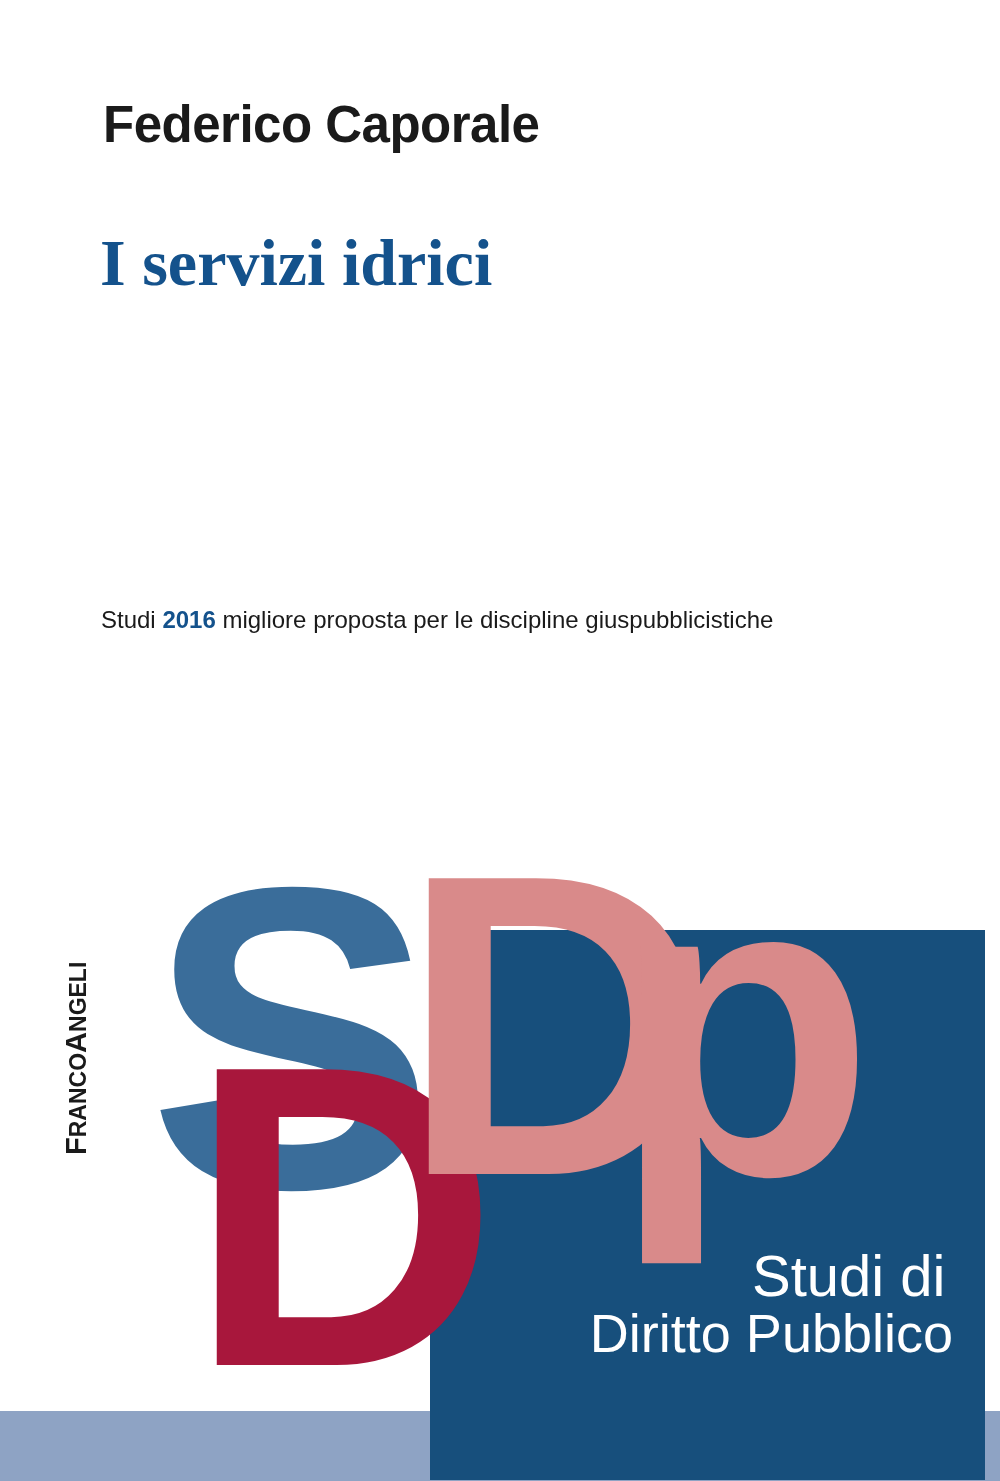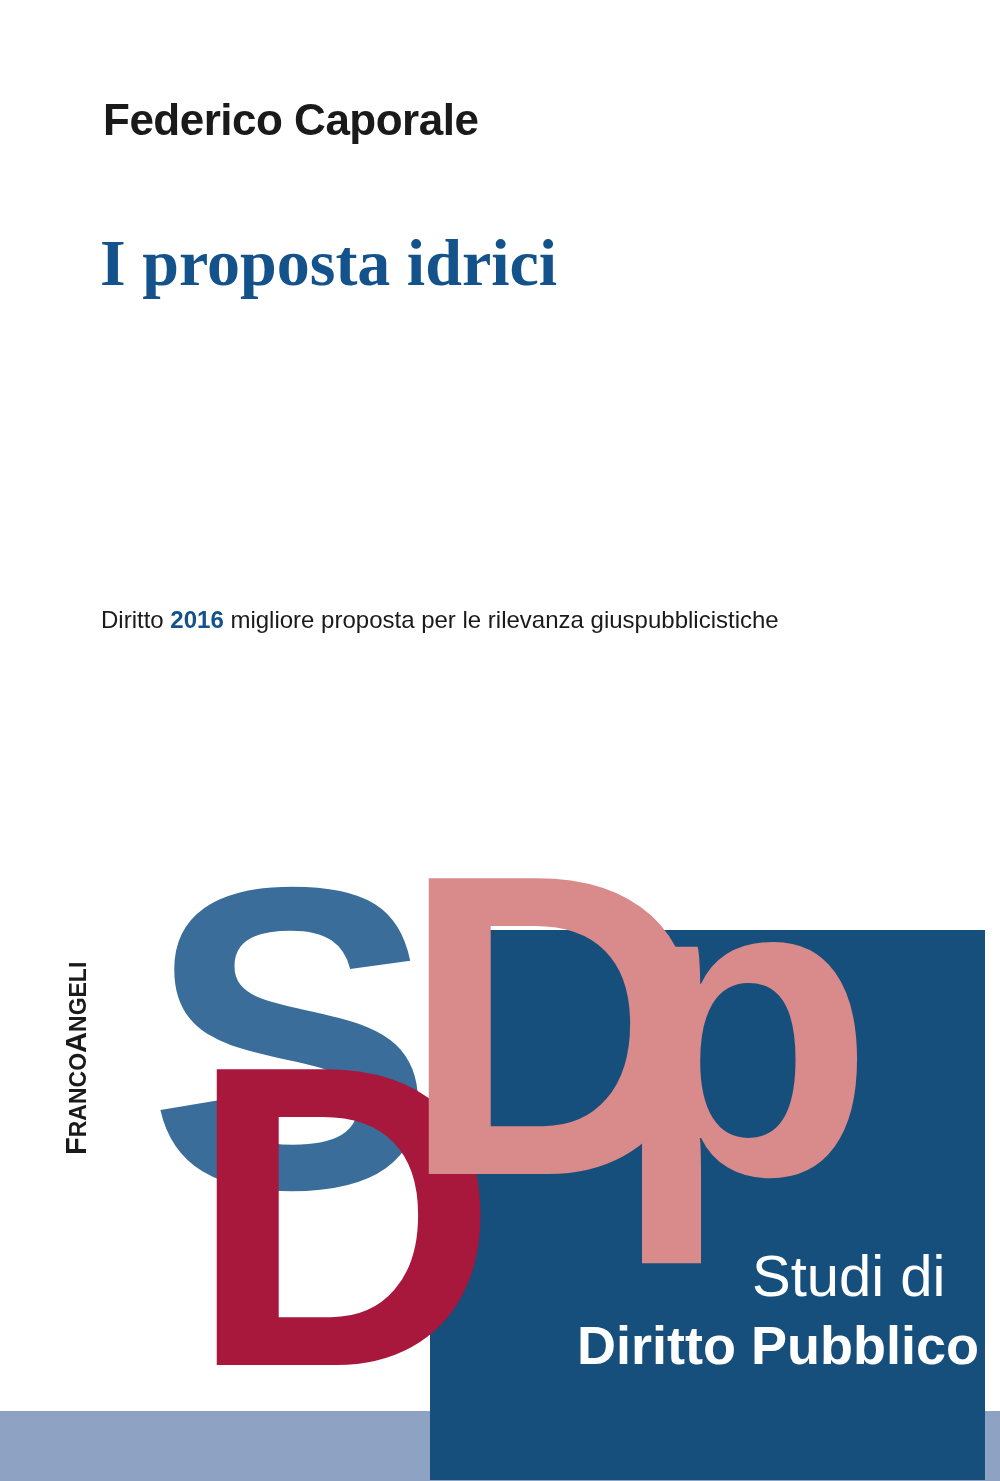--- a/index.html
+++ b/index.html
@@ -16,21 +16,21 @@
     height: 1481px;
     background: #ffffff;
     overflow: hidden;
   }
 
   
   .author {
     position: absolute;
     left: 103px;
     top: 95px;
-    font-size: 44px;
+    font-size: 51px;
     font-weight: bold;
     color: #1a1a1a;
     letter-spacing: -0.5px;
   }
   .title {
     position: absolute;
     left: 100px;
     top: 225px;
     font-family: "Liberation Serif", serif;
     font-size: 66px;
@@ -141,26 +141,25 @@
     top: 372px;
     font-size: 58px;
     color: #ffffff;
   }
   .series-line2 {
     position: absolute;
     left: 430px;
     top: 432px;
     width: 555px;
     text-align: right;
-    padding-right: 6px;
+    padding-right: 32px;
     box-sizing: border-box;
     font-size: 54px;
-    font-weight: bold;
+    font-weight: normal;
     color: #ffffff;
-    margin-top: 12px;
   }
 
   
   .publisher {
     position: absolute;
     left: 60px;
     top: 225px;
     width: 260px;
     height: 60px;
     transform: rotate(-90deg);
@@ -175,25 +174,25 @@
     font-size: 23px;
   }
 </style>
 </head>
 <body>
 
 <div class="cover">
 
   <div class="author">Federico Caporale</div>
 
-  <div class="title">I proposta idrici</div>
+  <div class="title">I servizi idrici</div>
 
 
   <div class="award">
-    <span>Diritto </span><span class="year">2016</span><span> migliore proposta per le rilevanza giuspubblicistiche</span>
+    <span>Studi </span><span class="year">2016</span><span> migliore proposta per le discipline giuspubblicistiche</span>
   </div>
 
   <div class="graphic">
     <div class="band-lightblue"></div>
     <div class="panel-blue"></div>
 
     <div class="letter-s">S</div>
     <div class="letter-d">D</div>
     <div class="letter-rose-d">D</div>
     <div class="letter-rose-p">p</div>

